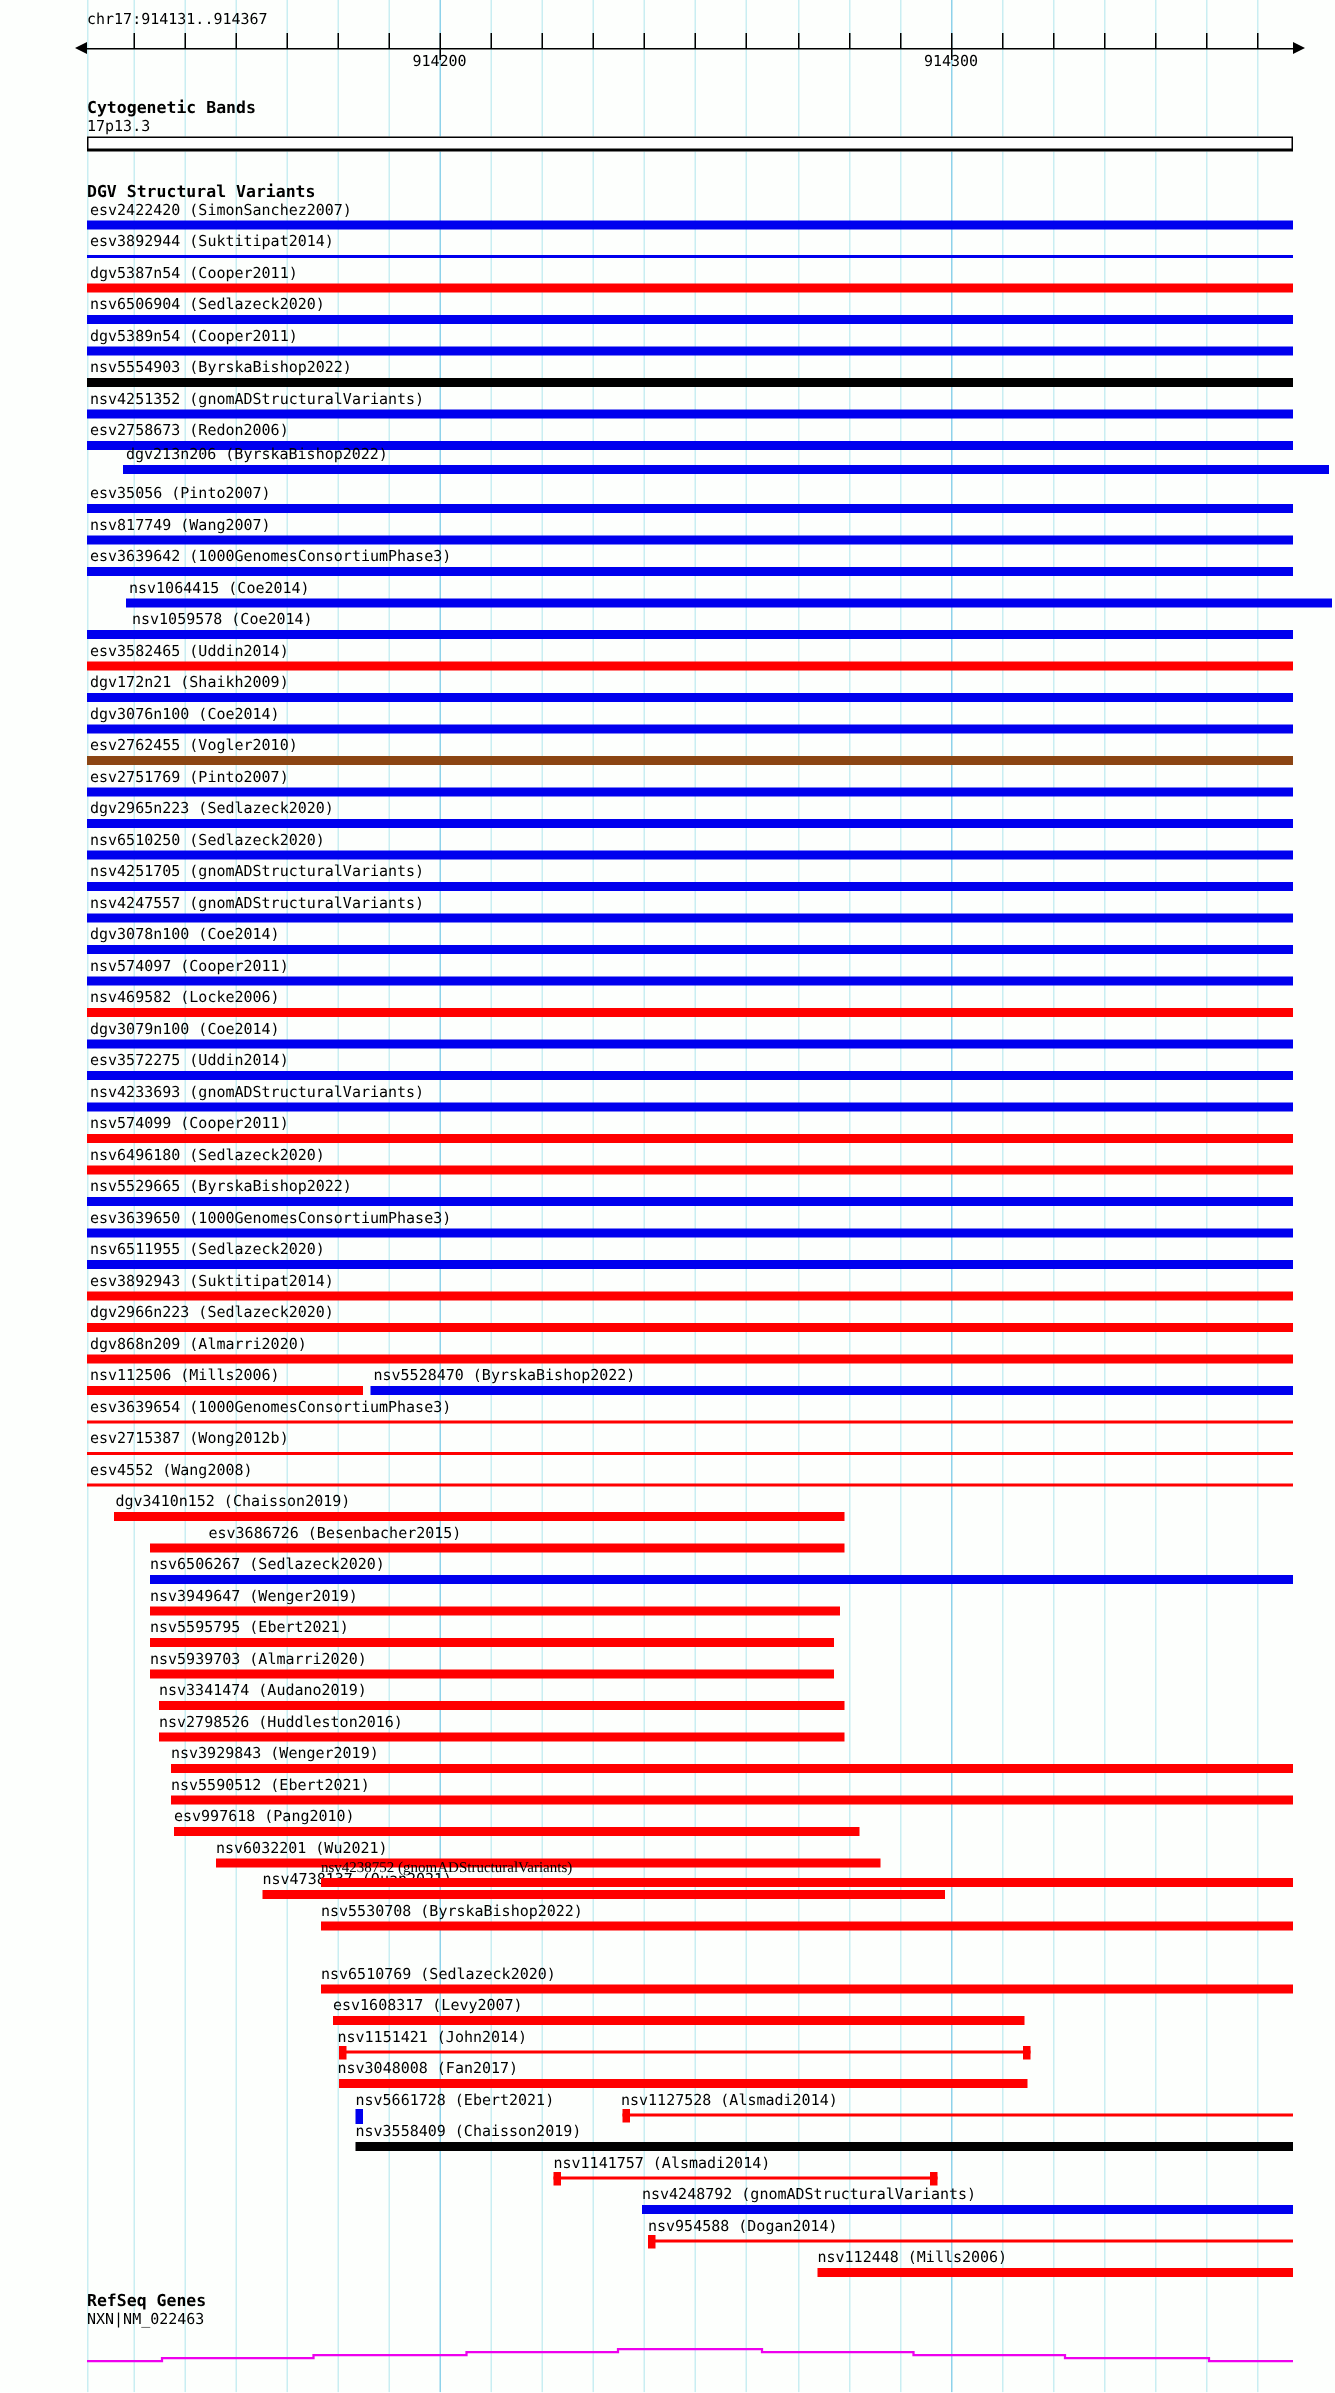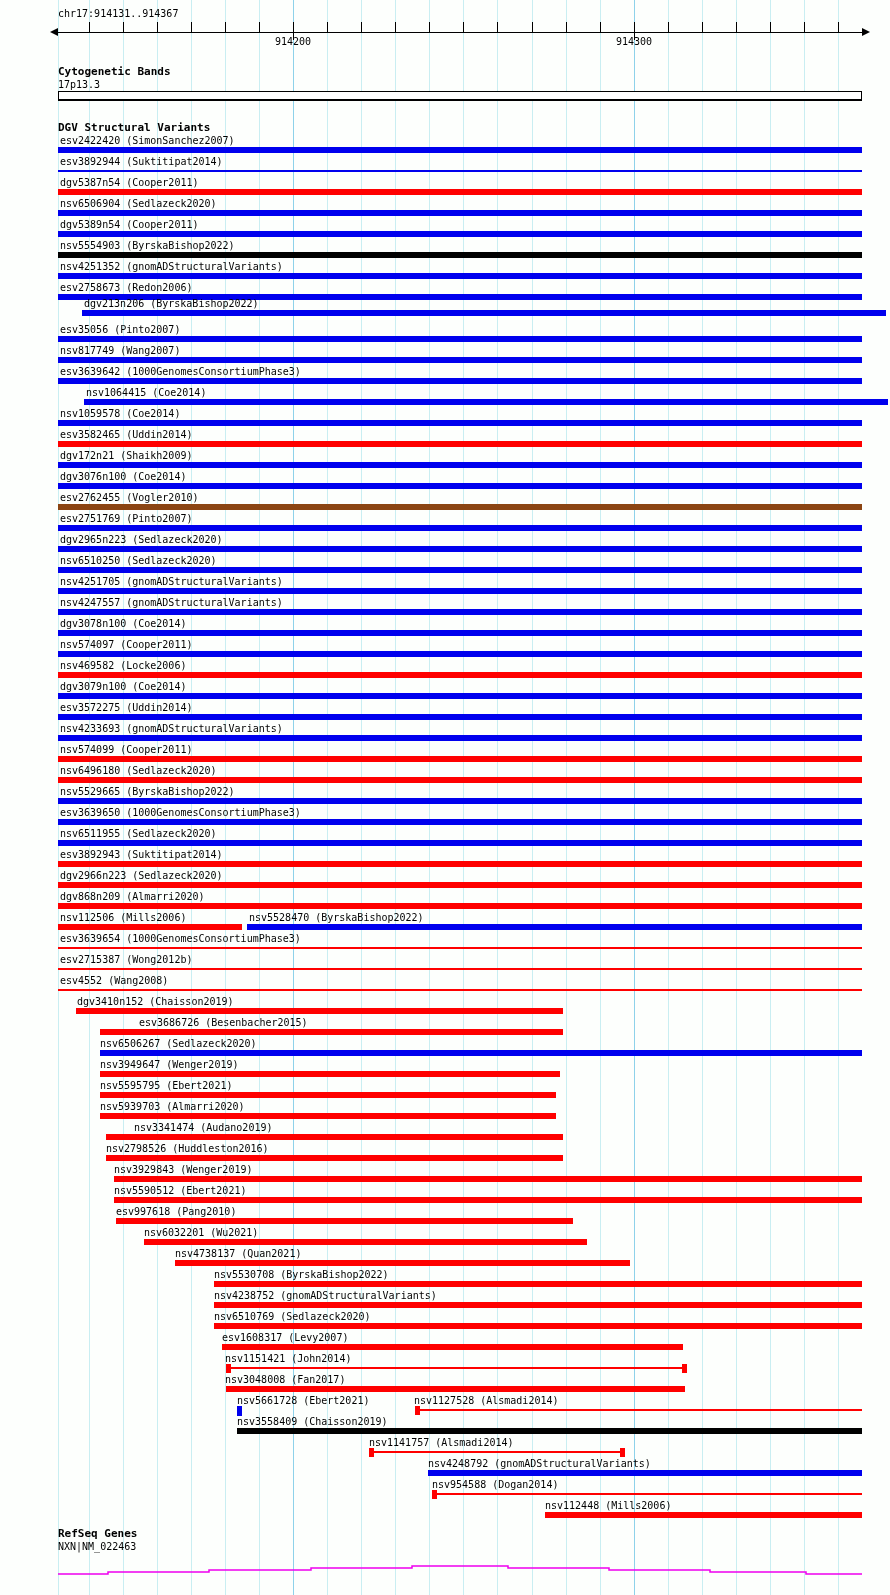--- a/index.html
+++ b/index.html
@@ -137,21 +137,21 @@
       </div>
       <div class="row" style="top: 366px;">
         <div class="vlabel" style="left: 60px;">esv3639642 (1000GenomesConsortiumPhase3)</div>
         <div class="vbar" style="left: 58px; width: 804px; top: 12px; height: 6px; background: rgb(0, 0, 238);"></div>
       </div>
       <div class="row" style="top: 387px; margin-left: 26px;">
         <div class="vlabel" style="left: 60px;">nsv1064415 (Coe2014)</div>
         <div class="vbar" style="left: 58px; width: 804px; top: 12px; height: 6px; background: rgb(0, 0, 238);"></div>
       </div>
       <div class="row" style="top: 408px;">
-        <div class="vlabel" style="left: 60px;">nsv1059578 (Coe2014)</div>
+        <div class="vlabel" style="left: 60px; padding-left: 28px;">nsv1059578 (Coe2014)</div>
         <div class="vbar" style="left: 58px; width: 804px; top: 12px; height: 6px; background: rgb(0, 0, 238);"></div>
       </div>
       <div class="row" style="top: 429px;">
         <div class="vlabel" style="left: 60px;">esv3582465 (Uddin2014)</div>
         <div class="vbar" style="left: 58px; width: 804px; top: 12px; height: 6px; background: rgb(255, 0, 0);"></div>
       </div>
       <div class="row" style="top: 450px;">
         <div class="vlabel" style="left: 60px;">dgv172n21 (Shaikh2009)</div>
         <div class="vbar" style="left: 58px; width: 804px; top: 12px; height: 6px; background: rgb(0, 0, 238);"></div>
       </div>
@@ -275,21 +275,21 @@
       </div>
       <div class="row" style="top: 1080px;">
         <div class="vlabel" style="left: 100px;">nsv5595795 (Ebert2021)</div>
         <div class="vbar" style="left: 100px; width: 456px; top: 12px; height: 6px; background: rgb(255, 0, 0);"></div>
       </div>
       <div class="row" style="top: 1101px;">
         <div class="vlabel" style="left: 100px;">nsv5939703 (Almarri2020)</div>
         <div class="vbar" style="left: 100px; width: 456px; top: 12px; height: 6px; background: rgb(255, 0, 0);"></div>
       </div>
       <div class="row" style="top: 1122px;">
-        <div class="vlabel" style="left: 106px; margin-left: 28px;">nsv3341474 (Audano2019)</div>
+        <div class="vlabel" style="left: 106px;">nsv3341474 (Audano2019)</div>
         <div class="vbar" style="left: 106px; width: 457px; top: 12px; height: 6px; background: rgb(255, 0, 0);"></div>
       </div>
       <div class="row" style="top: 1143px;">
         <div class="vlabel" style="left: 106px;">nsv2798526 (Huddleston2016)</div>
         <div class="vbar" style="left: 106px; width: 457px; top: 12px; height: 6px; background: rgb(255, 0, 0);"></div>
       </div>
       <div class="row" style="top: 1164px;">
         <div class="vlabel" style="left: 114px;">nsv3929843 (Wenger2019)</div>
         <div class="vbar" style="left: 114px; width: 748px; top: 12px; height: 6px; background: rgb(255, 0, 0);"></div>
       </div>
@@ -306,21 +306,21 @@
         <div class="vbar" style="left: 144px; width: 443px; top: 12px; height: 6px; background: rgb(255, 0, 0);"></div>
       </div>
       <div class="row" style="top: 1248px;">
         <div class="vlabel" style="left: 175px;">nsv4738137 (Quan2021)</div>
         <div class="vbar" style="left: 175px; width: 455px; top: 12px; height: 6px; background: rgb(255, 0, 0);"></div>
       </div>
       <div class="row" style="top: 1269px;">
         <div class="vlabel" style="left: 214px;">nsv5530708 (ByrskaBishop2022)</div>
         <div class="vbar" style="left: 214px; width: 648px; top: 12px; height: 6px; background: rgb(255, 0, 0);"></div>
       </div>
-      <div class="row" style="top: 1290px;">
+      <div class="row" style="top: 1240px; font-family: Liberation Serif, serif;">
         <div class="vlabel" style="left: 214px;">nsv4238752 (gnomADStructuralVariants)</div>
         <div class="vbar" style="left: 214px; width: 648px; top: 12px; height: 6px; background: rgb(255, 0, 0);"></div>
       </div>
       <div class="row" style="top: 1311px;">
         <div class="vlabel" style="left: 214px;">nsv6510769 (Sedlazeck2020)</div>
         <div class="vbar" style="left: 214px; width: 648px; top: 12px; height: 6px; background: rgb(255, 0, 0);"></div>
       </div>
       <div class="row" style="top: 1332px;">
         <div class="vlabel" style="left: 222px;">esv1608317 (Levy2007)</div>
         <div class="vbar" style="left: 222px; width: 461px; top: 12px; height: 6px; background: rgb(255, 0, 0);"></div>

